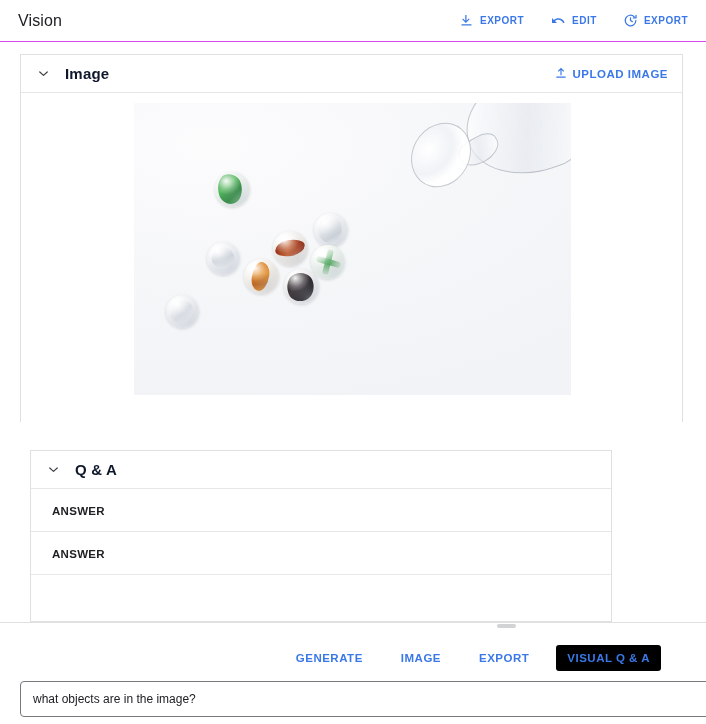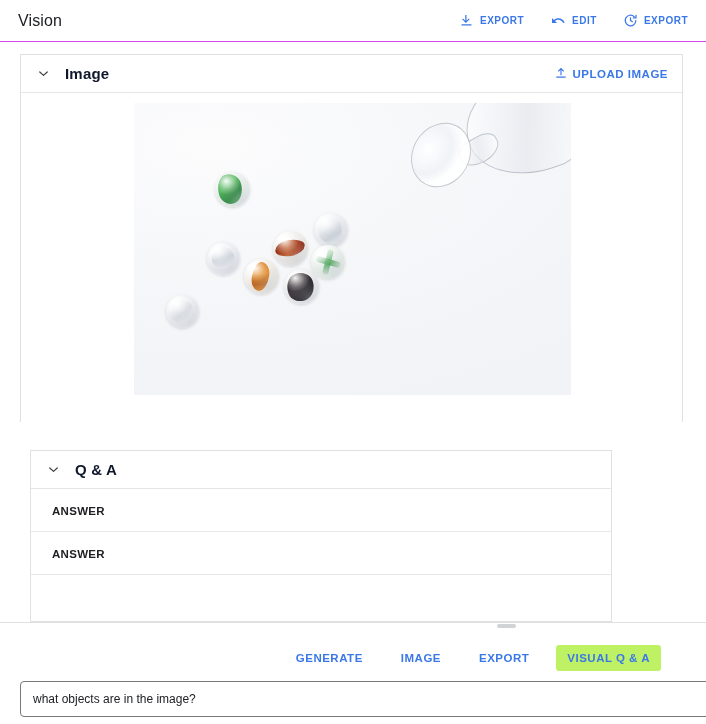--- a/index.html
+++ b/index.html
@@ -213,21 +213,21 @@
     letter-spacing: .5px;
     color: #3b78e7;
     padding: 7px 11px;
     border-radius: 3px;
     cursor: pointer;
     white-space: nowrap;
     background: transparent;
     border: none;
     font-family: "Liberation Sans", sans-serif;
   }
-  .tab.active { background: #bef264; }
+  .tab.active { background: #000000; }
 
   
   .prompt-wrap {
     position: absolute;
     left: 20px; top: 681px;
     width: 720px;
     height: 36px;
     border: 1px solid #77797c;
     border-radius: 4px;
     background: #ffffff;

